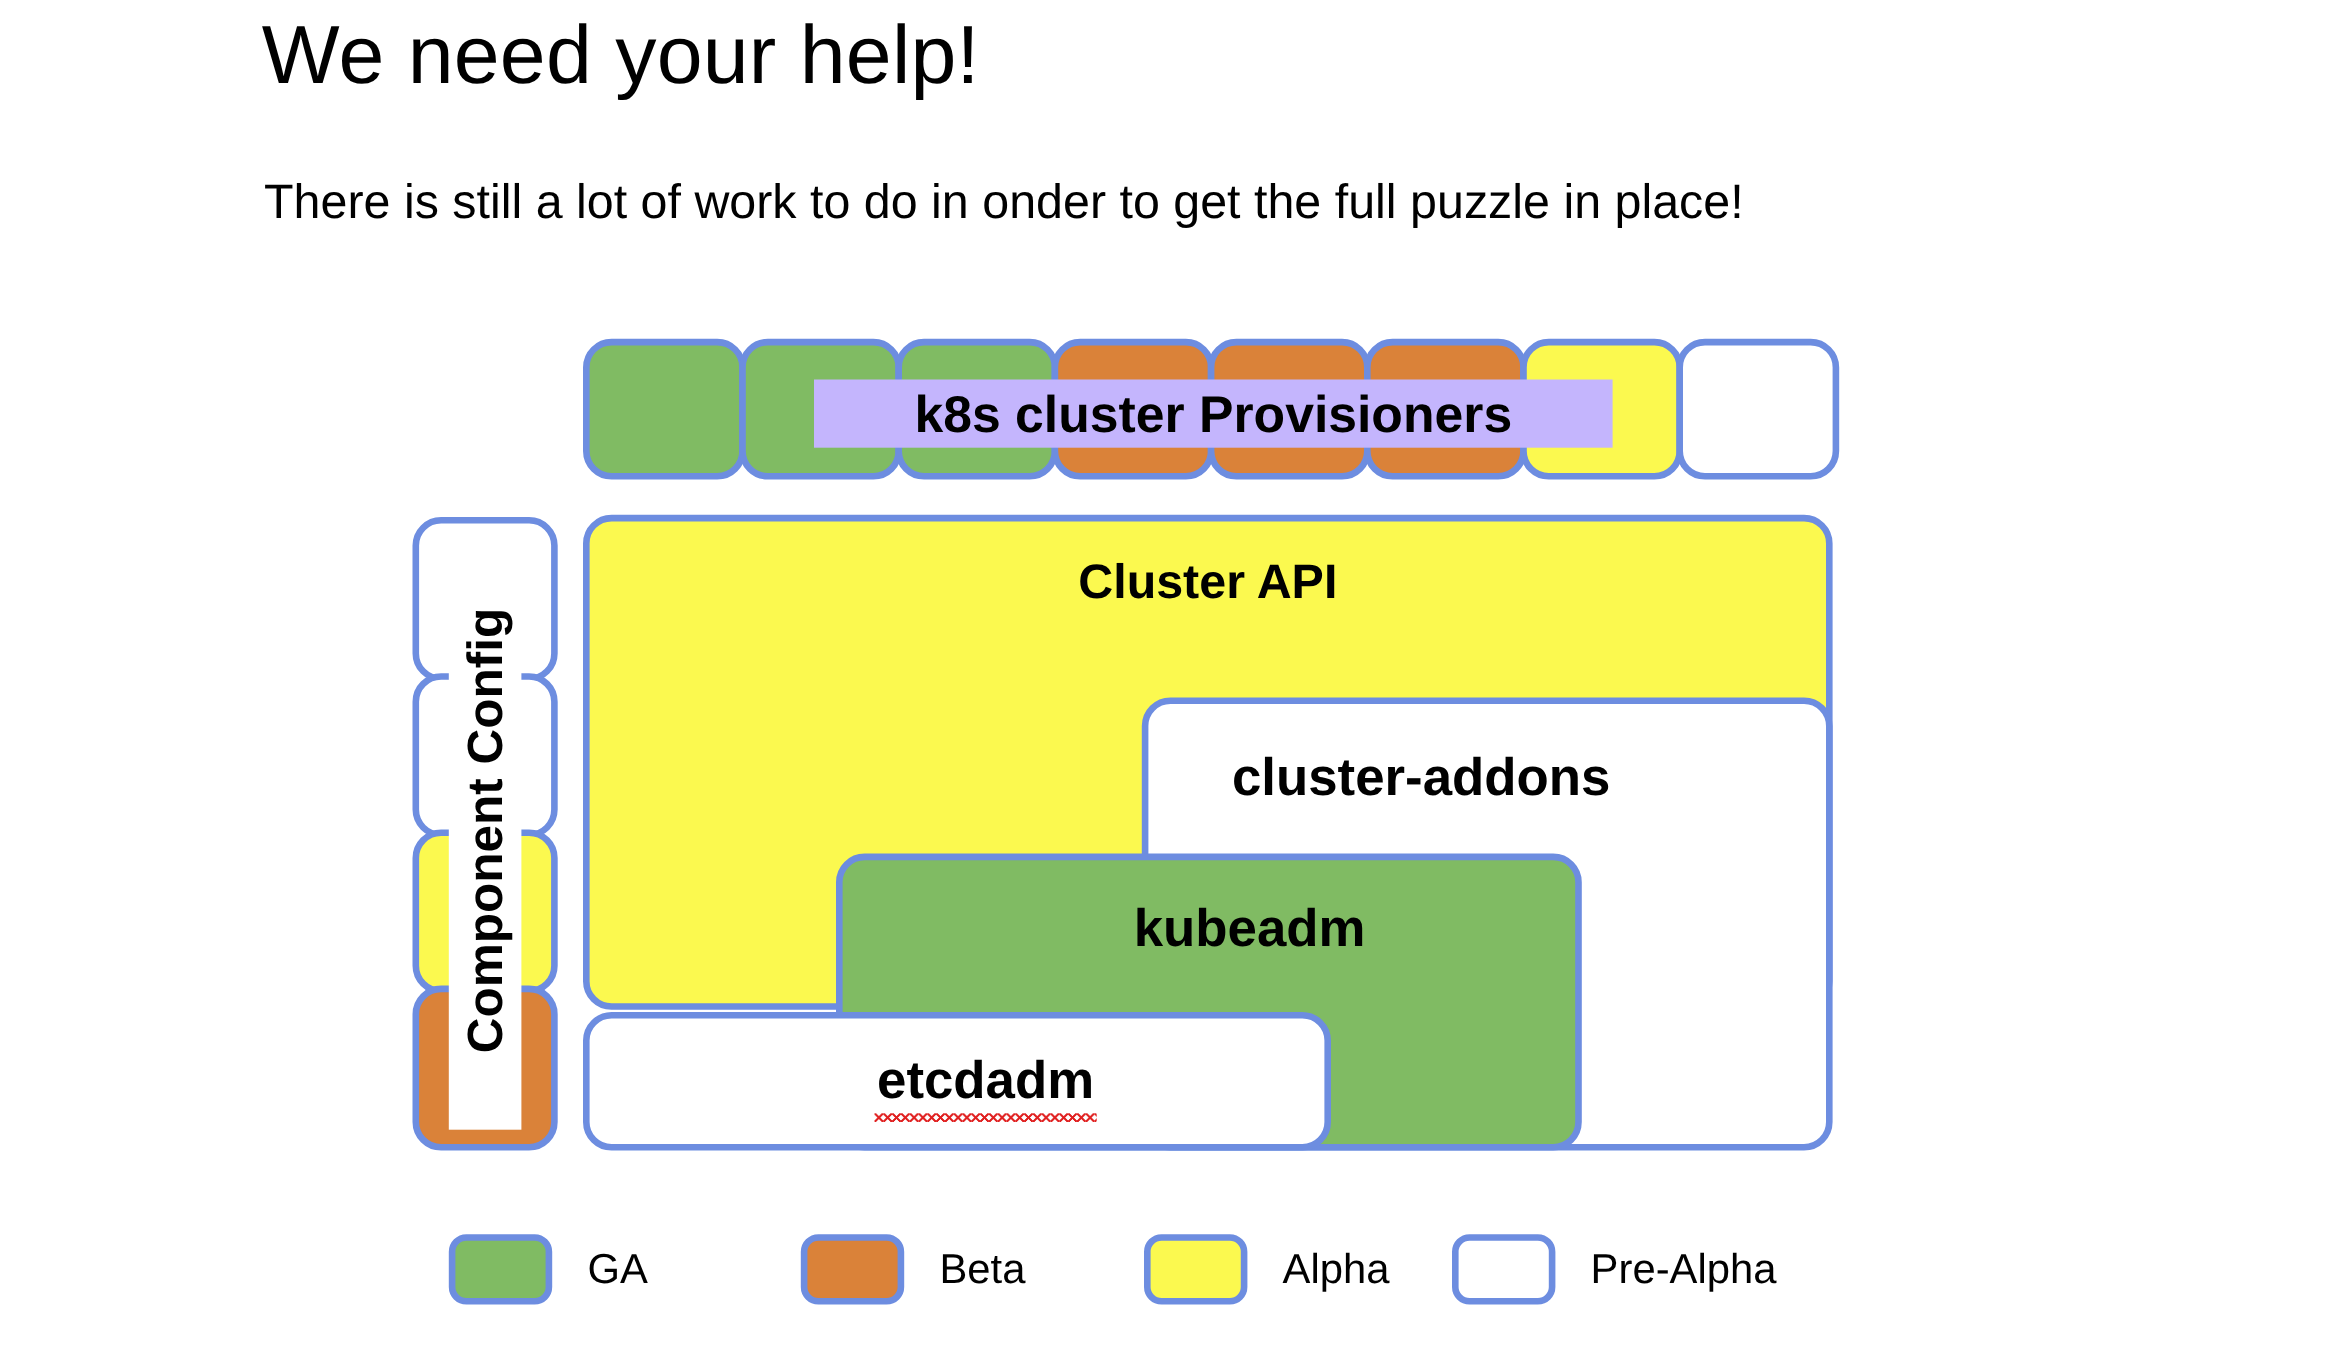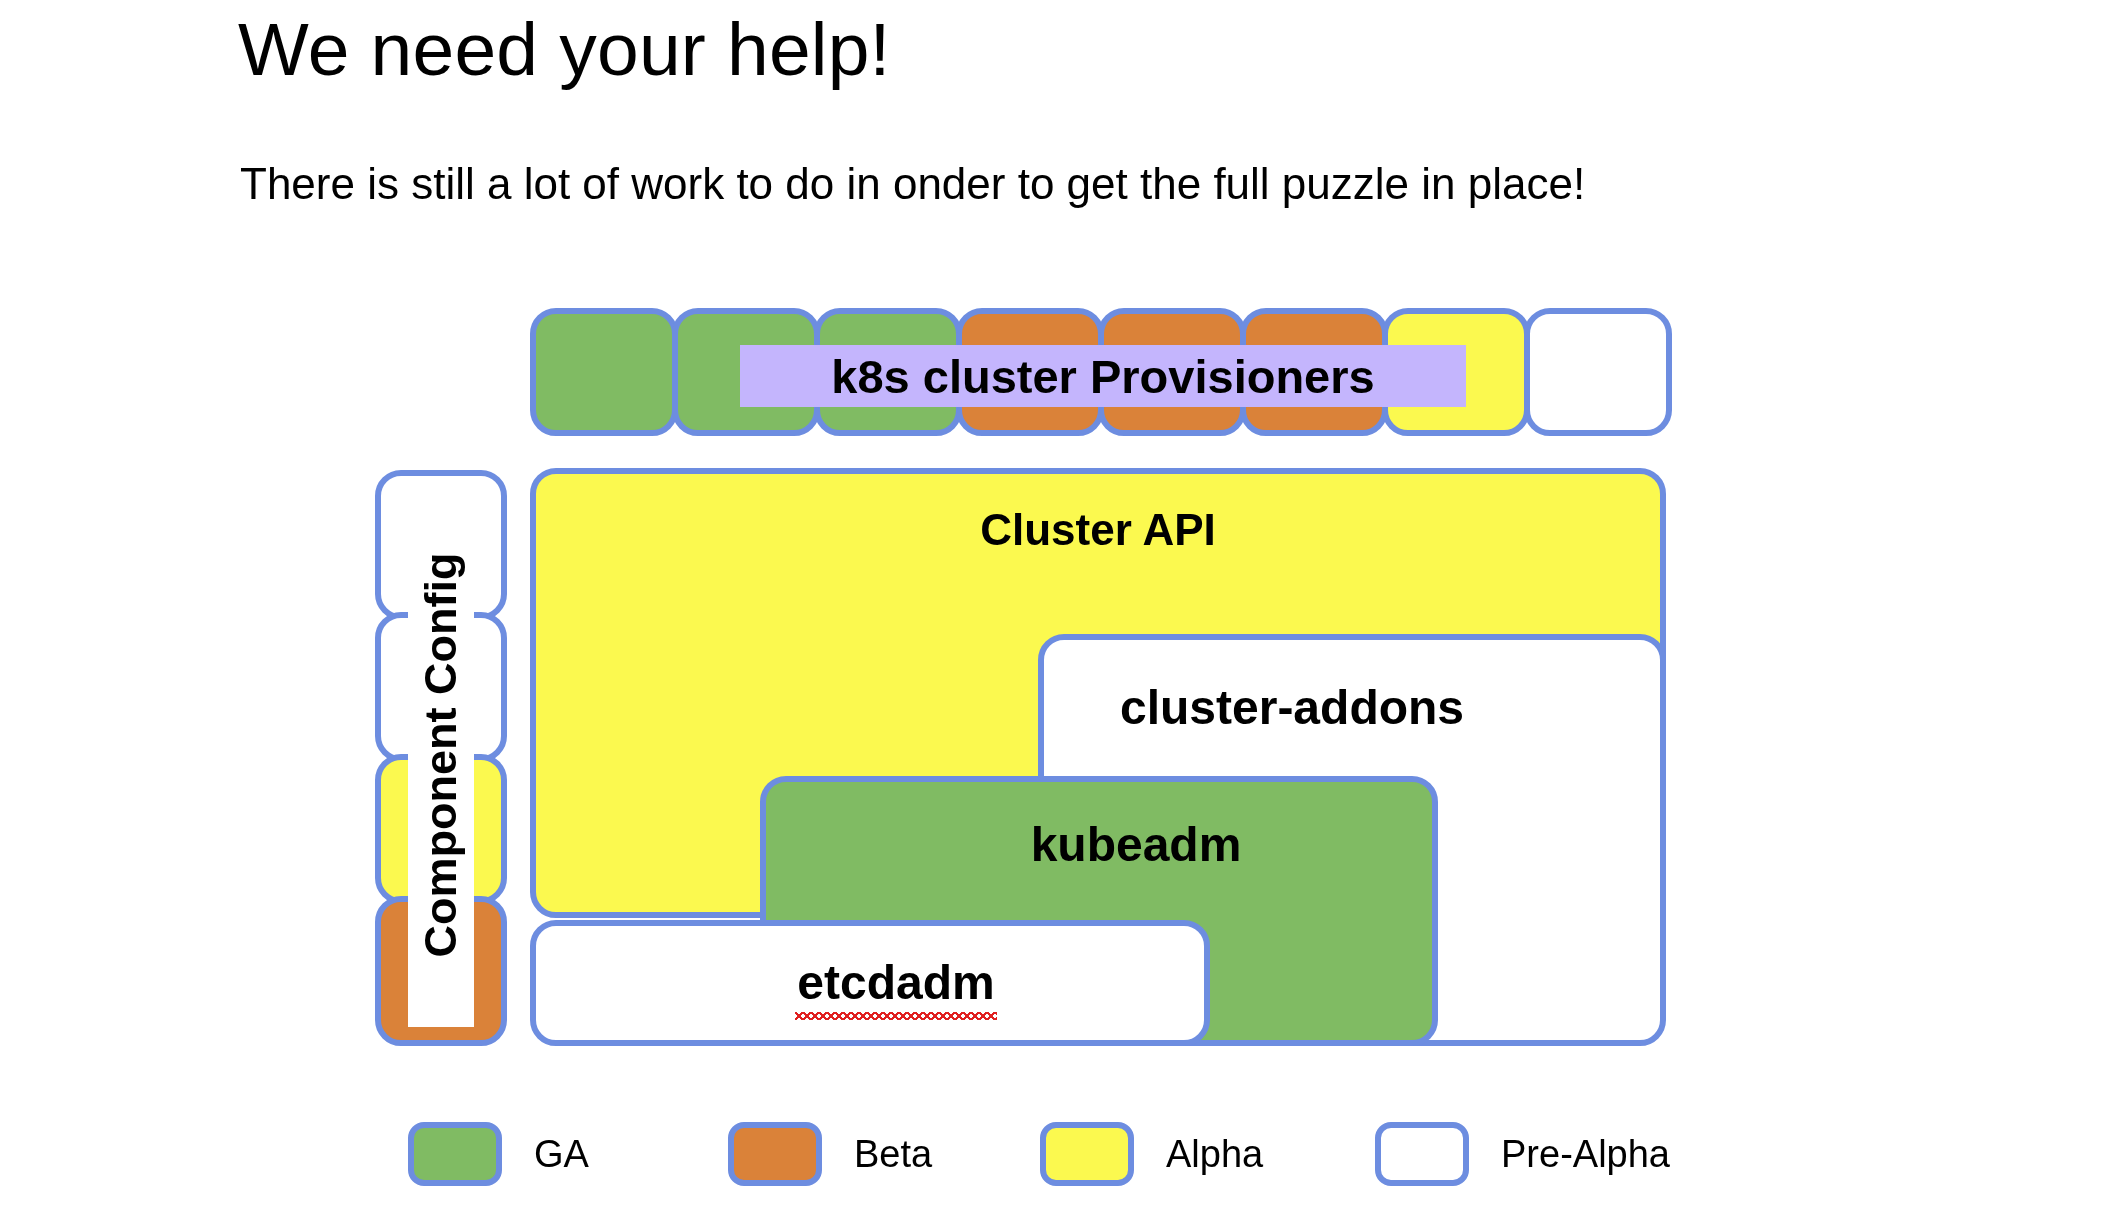--- a/index.html
+++ b/index.html
@@ -251,17 +251,17 @@
       <div class="legend-label">GA</div>
     </div>
     <div class="legend-item" style="left: 728px;">
       <div class="legend-swatch fill-beta"></div>
       <div class="legend-label">Beta</div>
     </div>
     <div class="legend-item" style="left: 1040px;">
       <div class="legend-swatch fill-alpha"></div>
       <div class="legend-label">Alpha</div>
     </div>
-    <div class="legend-item" style="left: 1375px;">
+    <div class="legend-item" style="left: 1320px;">
       <div class="legend-swatch fill-pre"></div>
       <div class="legend-label">Pre-Alpha</div>
     </div>
   </div>
 
 </body></html>

